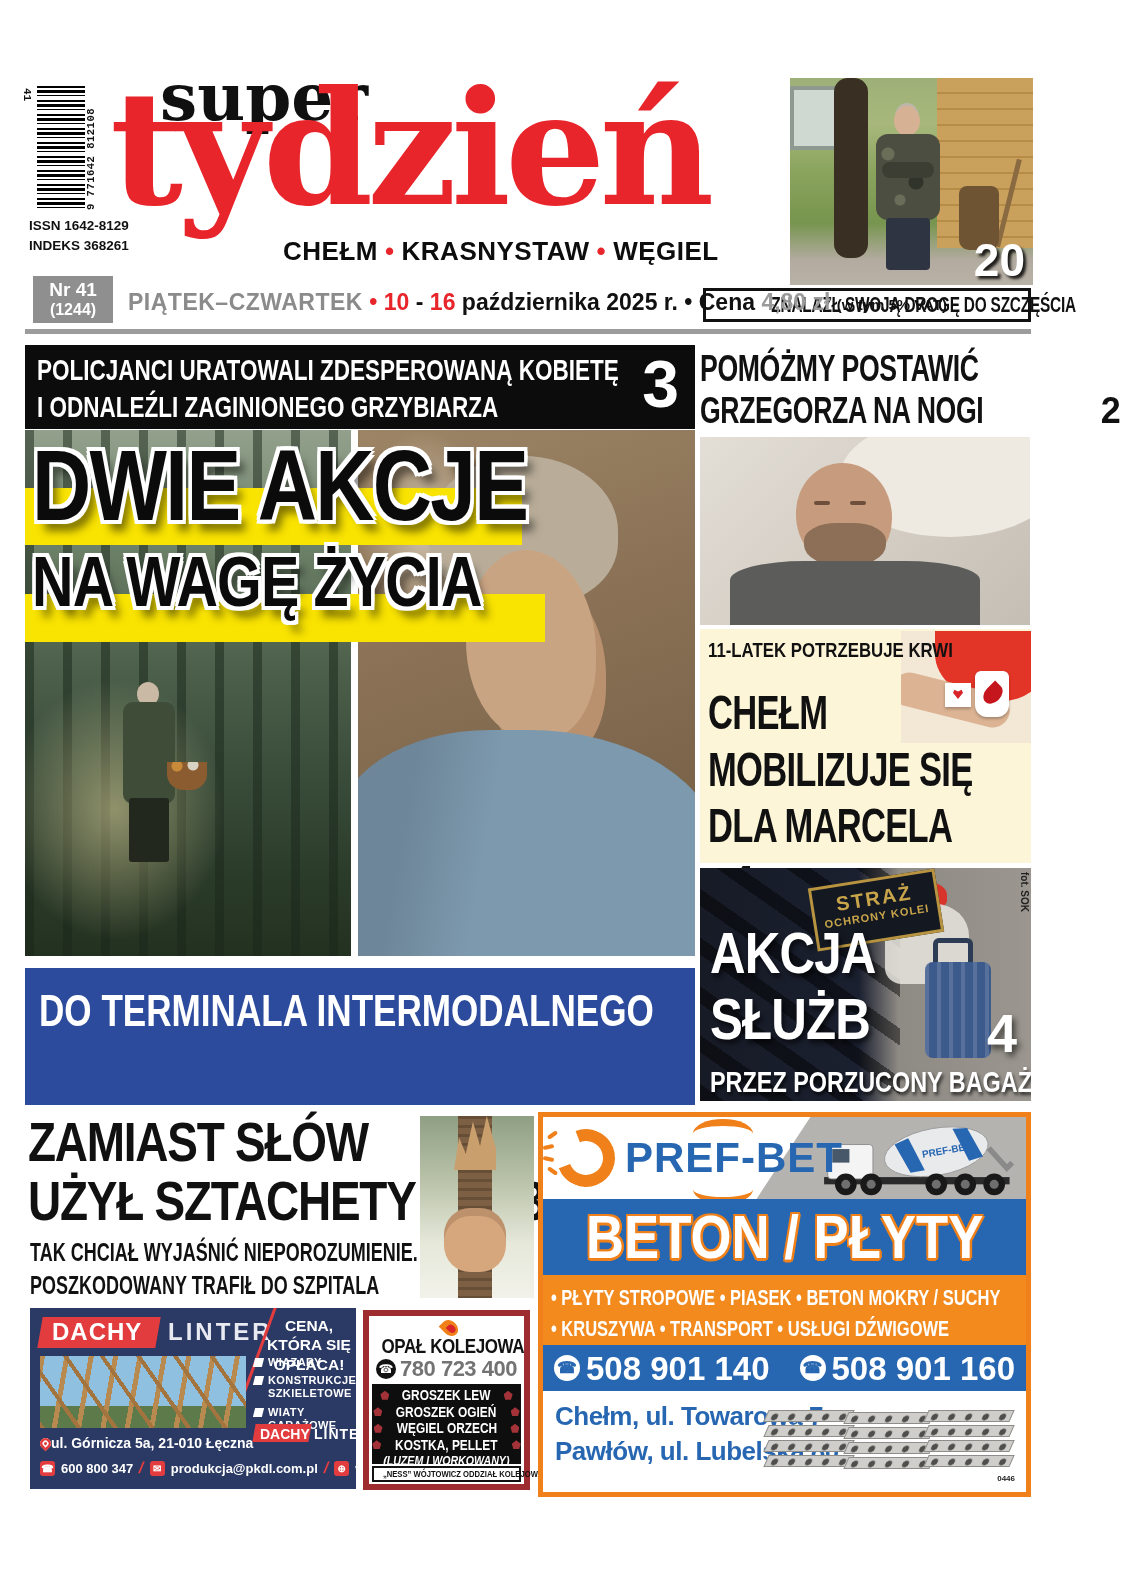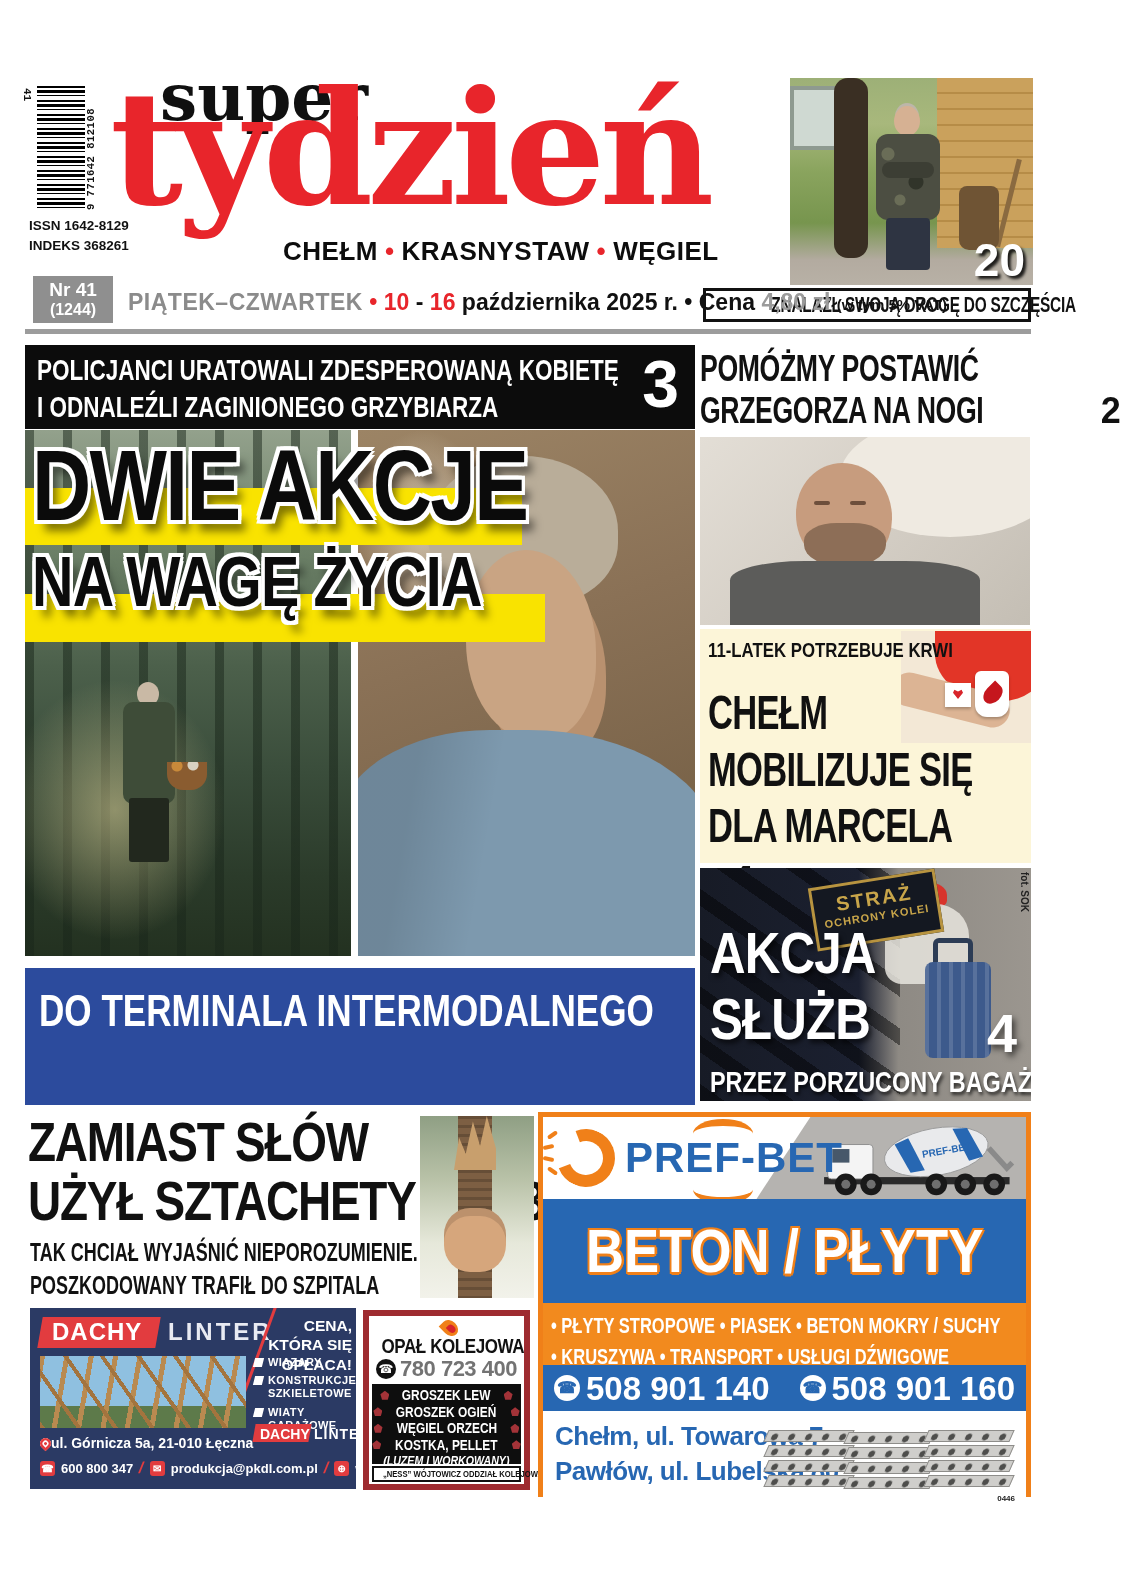--- a/index.html
+++ b/index.html
@@ -134,21 +134,21 @@
   .ak-t3{position:absolute;left:10px;bottom:4px;color:#fff;font:900 30px/1 "Liberation Sans",sans-serif;
     text-shadow:2px 3px 4px rgba(0,0,0,.7);}
   .ak-credit{position:absolute;right:2px;top:4px;writing-mode:vertical-rl;font:600 10px/1 "Liberation Sans",sans-serif;color:#222;}
 
   
   .dachy{position:absolute;left:30px;top:1308px;width:326px;height:181px;background:#2b3a64;overflow:hidden;color:#fff;}
   .dy-redbox{position:absolute;left:10px;top:9px;width:118px;height:31px;background:#e23c3f;transform:skewX(-10deg);}
   .dy-brand1{position:absolute;left:22px;top:12px;font:900 24px/1 "Liberation Sans",sans-serif;letter-spacing:1px;}
   .dy-brand2{position:absolute;left:138px;top:12px;font:700 24px/1 "Liberation Sans",sans-serif;letter-spacing:3px;color:#e8eaf2;}
   .dy-diag{position:absolute;left:225px;top:-14px;width:3px;height:130px;background:#e23c3f;transform:rotate(20deg);}
-  .dy-slogan{position:absolute;left:236px;top:8px;width:86px;font:800 15.5px/1.25 "Liberation Sans",sans-serif;text-align:right;}
+  .dy-slogan{position:absolute;left:236px;top:8px;width:86px;font:800 15.5px/1.25 "Liberation Sans",sans-serif;text-align:center;}
   .dy-photo{position:absolute;left:10px;top:48px;width:206px;height:72px;background:linear-gradient(180deg,#8fc0e0 0 70%,#5d7a4a 70% 100%);
     overflow:hidden;}
   .dy-photo .tr1{position:absolute;inset:0;background:repeating-linear-gradient(100deg,#b98a50 0 5px,transparent 5px 24px);}
   .dy-photo .tr2{position:absolute;inset:0;background:repeating-linear-gradient(55deg,#a3743e 0 4px,transparent 4px 30px);}
   .dy-list{position:absolute;left:224px;top:48px;width:100px;}
   .dy-item{display:flex;gap:5px;margin-bottom:5px;align-items:flex-start;}
   .dy-sq{flex:0 0 auto;width:9px;height:9px;background:#fff;transform:skewX(-14deg);margin-top:2px;}
   .dy-item span.t{font:700 11px/1.2 "Liberation Sans",sans-serif;letter-spacing:.4px;}
   .dy-minired{position:absolute;left:224px;top:116px;width:56px;height:18px;background:#e23c3f;transform:skewX(-10deg);}
   .dy-mini1{position:absolute;left:230px;top:119px;font:900 14px/1 "Liberation Sans",sans-serif;}
@@ -179,24 +179,24 @@
   .pref{position:absolute;left:538px;top:1112px;width:493px;height:385px;border:5px solid #f08019;box-sizing:border-box;background:#fff;}
   .pb-top{position:relative;width:100%;height:82px;background:#fff;overflow:hidden;}
   .pb-gray{position:absolute;right:0;top:0;width:62%;height:100%;background:#b5b3b0;clip-path:polygon(28% 0,100% 0,100% 100%,10% 100%);}
   .pb-icon{position:absolute;left:14px;top:12px;width:34px;height:34px;border:12px solid #f08019;border-left-color:transparent;
     border-radius:50%;transform:rotate(24deg);}
   .pb-ray{position:absolute;background:#f08019;width:11px;height:4px;border-radius:2px;}
   .pb-brand{position:absolute;left:82px;top:20px;font:900 42px/1 "Liberation Sans",sans-serif;color:#2767b2;letter-spacing:1px;}
   .pb-arc{position:absolute;width:60px;height:22px;border:0 solid #f08019;border-radius:50%;}
   .pb-arc.t{left:150px;top:2px;border-top-width:7px;}
   .pb-arc.b{left:150px;top:58px;border-bottom-width:7px;}
-  .pb-blue1{width:100%;height:104px;background:#2767b2;display:flex;align-items:center;justify-content:center;}
+  .pb-blue1{width:100%;height:76px;background:#2767b2;display:flex;align-items:center;justify-content:center;}
   .pb-beton{color:#fff;font:900 62px/1 "Liberation Sans",sans-serif;letter-spacing:0;
     text-shadow:-2px -2px 0 #f08019,2px -2px 0 #f08019,-2px 2px 0 #f08019,2px 2px 0 #f08019,0 3px 0 #f08019,3px 0 0 #f08019;}
-  .pb-orange{width:100%;height:62px;background:#f28a1e;color:#fff;box-sizing:border-box;padding:8px 0 0 8px;
+  .pb-orange{width:100%;height:70px;background:#f28a1e;color:#fff;box-sizing:border-box;padding:8px 0 0 8px;
     font:800 22px/1.4 "Liberation Sans",sans-serif;}
   .pb-blue2{width:100%;height:46px;background:#2767b2;display:flex;align-items:center;justify-content:center;gap:30px;}
   .pb-ph{display:flex;align-items:center;gap:6px;color:#fff;font:900 33px/1 "Liberation Sans",sans-serif;}
   .pb-phic{width:26px;height:26px;border-radius:50%;background:#fff;color:#2767b2;font-size:16px;line-height:26px;text-align:center;flex:0 0 auto;}
   .pb-foot{position:relative;width:100%;height:93px;background:#fff;}
   .pb-addr{position:absolute;left:12px;top:8px;color:#2767b2;font:800 26px/1.35 "Liberation Sans",sans-serif;letter-spacing:-.5px;}
   .slab{position:absolute;width:92px;height:66px;}
   .slab .lay{position:absolute;left:0;width:86px;height:12px;background:#cfcecb;border:1px solid #8e8d8a;transform:skewX(-24deg);
     background-image:radial-gradient(circle at 8px 6px,#4e4e4c 3px,transparent 3.6px);background-size:17px 12px;box-sizing:border-box;}
   .pb-code{position:absolute;right:11px;bottom:1px;font:700 8px/1 "Liberation Sans",sans-serif;color:#222;}

